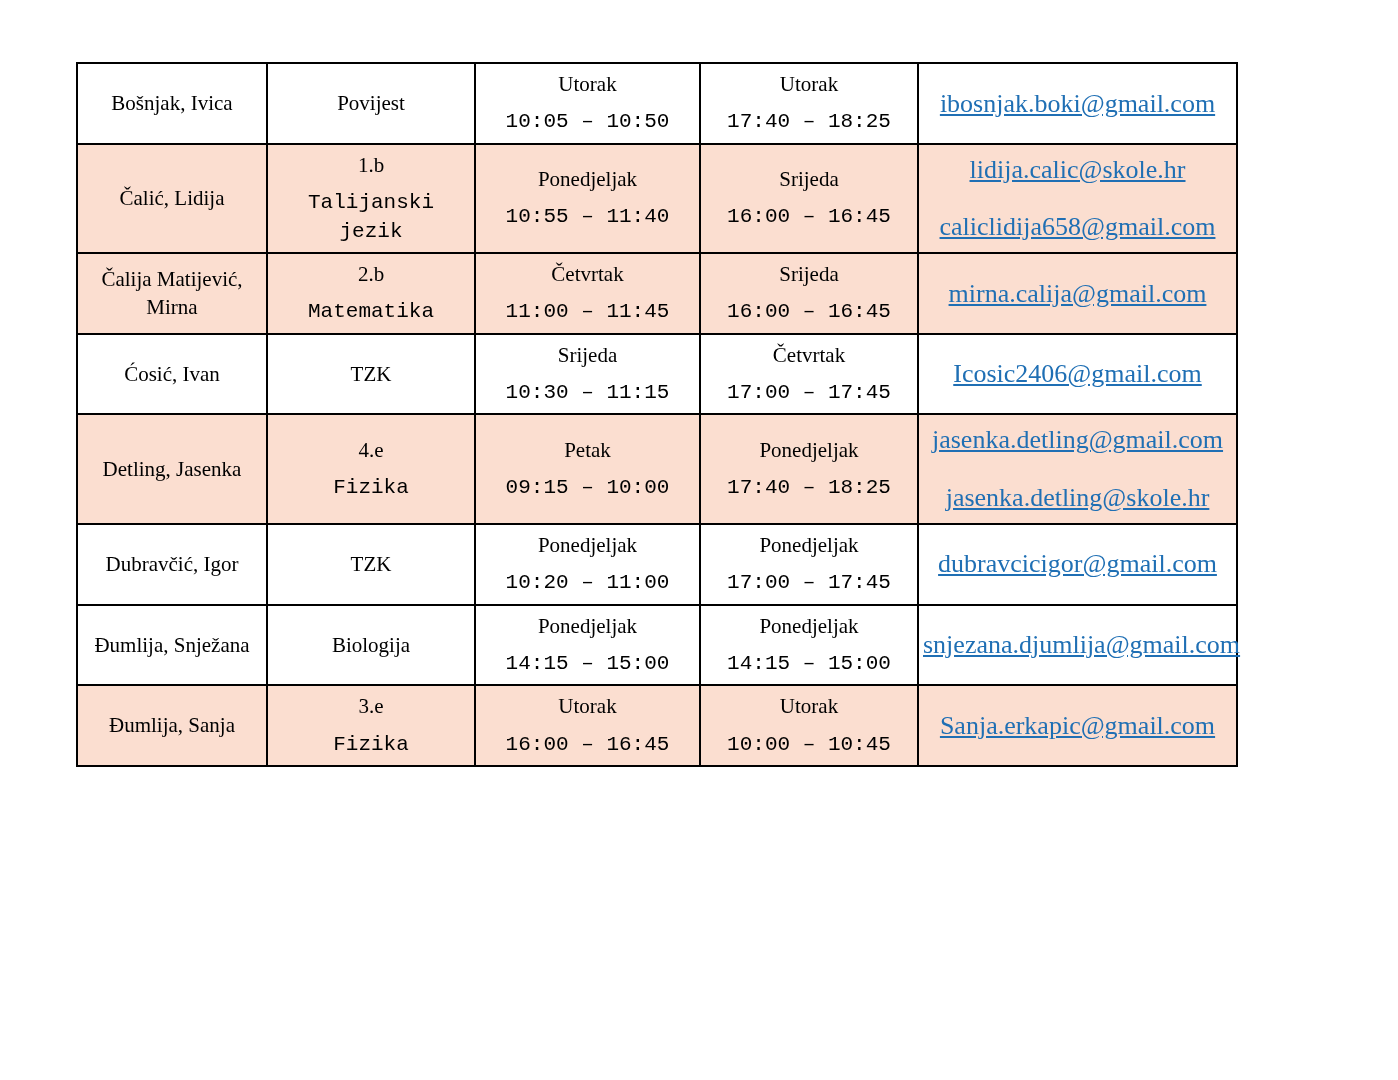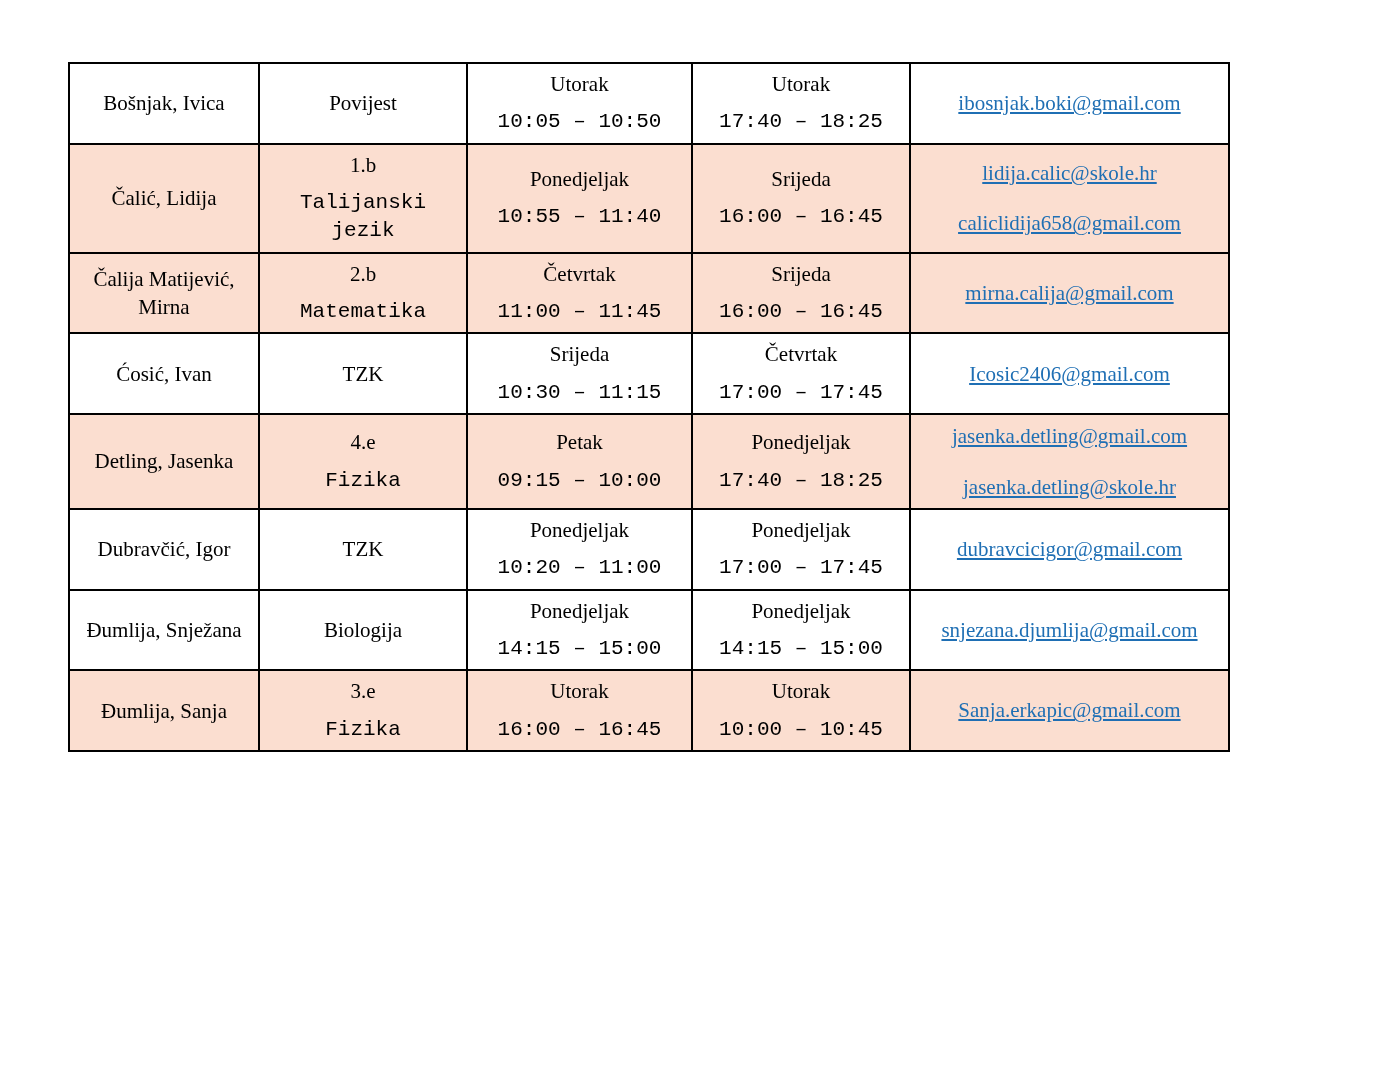--- a/index.html
+++ b/index.html
@@ -15,21 +15,21 @@
     overflow: hidden;
   }
   .page {
     position: relative;
     width: 1398px;
     height: 1080px;
     box-sizing: border-box;
   }
   table.schedule {
     position: absolute;
-    left: 68px;
+    left: 76px;
     top: 62px;
     width: 1160px;
     border-collapse: collapse;
     table-layout: fixed;
   }
   table.schedule td {
     border: 2px solid #000000;
     vertical-align: middle;
     text-align: center;
     padding: 6px 4px;
@@ -45,21 +45,21 @@
   tr.shaded td { background: #fbded0; }
   tr.plain td  { background: #ffffff; }
 
   .cell-line { display: block; }
   .cell-line + .cell-line { margin-top: 10px; font-family: Liberation Mono, monospace; }
 
   .email-link {
     color: #1f6fb4;
     text-decoration: underline;
     display: block;
-    font-size: 21px;
+    font-size: 26px;
     line-height: 1.45;
   }
   .email-link + .email-link { margin-top: 20px; }
 
   td.name-cell { text-align: center; }
   td.email-cell { padding: 6px 8px; }
 </style>
 </head>
 <body>
 

